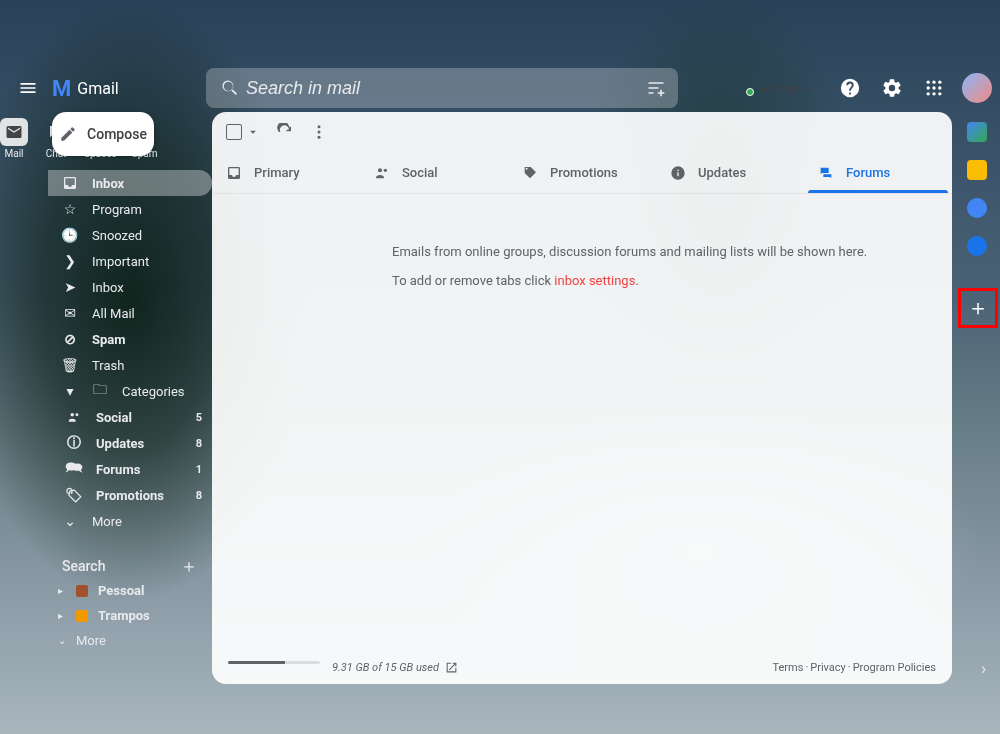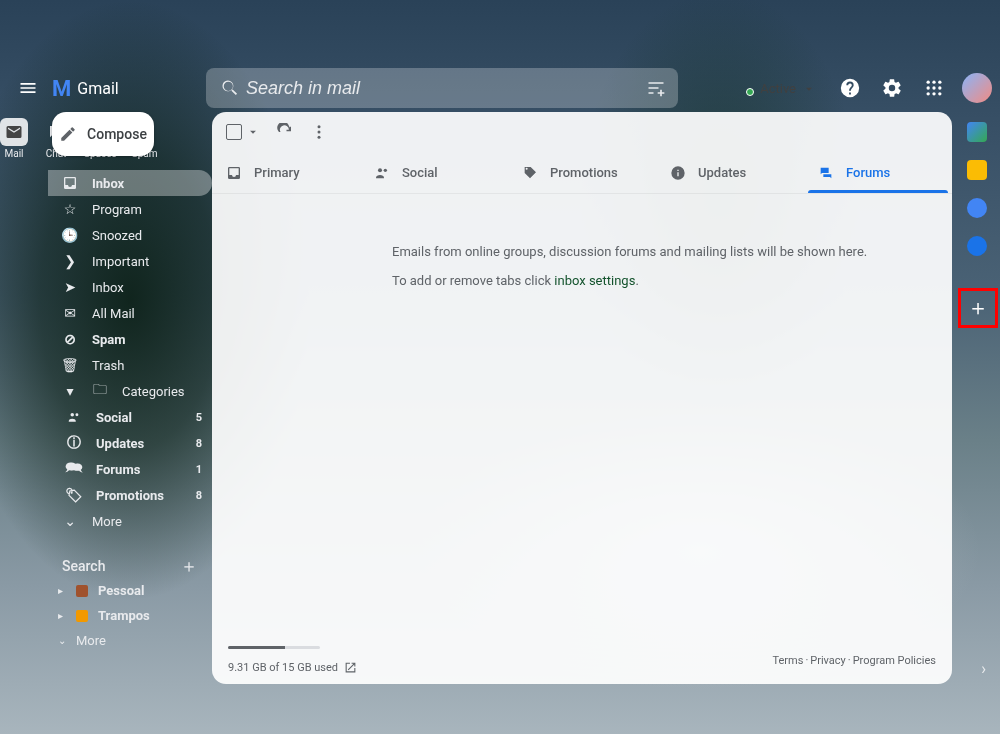--- a/index.html
+++ b/index.html
@@ -64,24 +64,24 @@
   
   .main { position:absolute; left:212px; top:112px; right:48px; bottom:50px; background:rgba(255,255,255,0.92); border-radius:14px; overflow:hidden; display:flex; flex-direction:column; }
   .toolbar { height:40px; display:flex; align-items:center; gap:16px; padding:0 14px; color:#5f6368; }
   .chk { width:16px; height:16px; border:1.5px solid #5f6368; border-radius:2px; }
   .tabs { height:42px; display:flex; border-bottom:1px solid rgba(0,0,0,0.05); }
   .tab { flex:1; display:flex; align-items:center; gap:12px; padding:0 14px; color:#5f6368; font-size:13px; font-weight:500; cursor:pointer; position:relative; max-width:148px; }
   .tab.active { color:#1a73e8; }
   .tab.active::after { content:""; position:absolute; left:4px; right:4px; bottom:0; height:3px; background:#1a73e8; border-radius:3px 3px 0 0; }
   .empty { flex:none; padding:50px 0 0 180px; color:#5f6368; font-size:13px; height:190px; }
   .empty .line { margin-bottom:14px; }
-  .empty a { color:#14532d; text-decoration:none; }
+  .empty a { color:#ef4444; text-decoration:none; }
 
   .footer { margin-top:auto; display:flex; align-items:center; justify-content:space-between; padding:6px 16px 10px; color:#5f6368; font-size:11px; }
-  .storage { display:flex; flex-direction:column; gap:12px; }
+  .storage { display:flex; gap:12px;font-style:italic; }
   .storage-bar { width:92px; height:3px; background:#dadce0; border-radius:2px; overflow:hidden; }
   .storage-bar > div { height:100%; background:#5f6368; width:62%; }
   .footer-mid { display:flex; gap:2px; }
   .footer-right { text-align:right; }
 
   
   .sidepanel { position:absolute; right:0; top:112px; bottom:50px; width:46px; display:flex; flex-direction:column; align-items:center; gap:18px; padding-top:10px; }
   .side-ico { width:20px; height:20px; border-radius:4px; cursor:pointer; }
   .redbox { position:absolute; right:2px; top:288px; width:40px; height:40px; border:3px solid #f00; display:flex; align-items:center; justify-content:center; }
   .redbox span{ color:#fff; font-size:22px; font-weight:300; }

